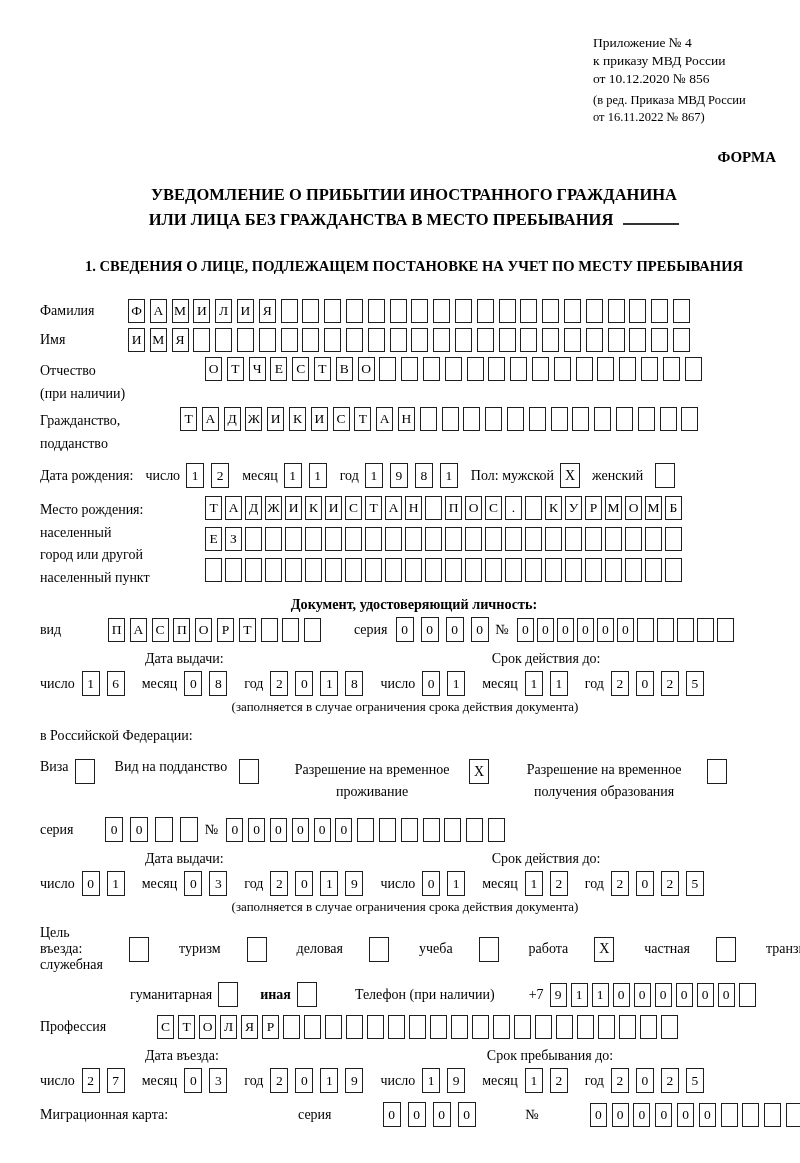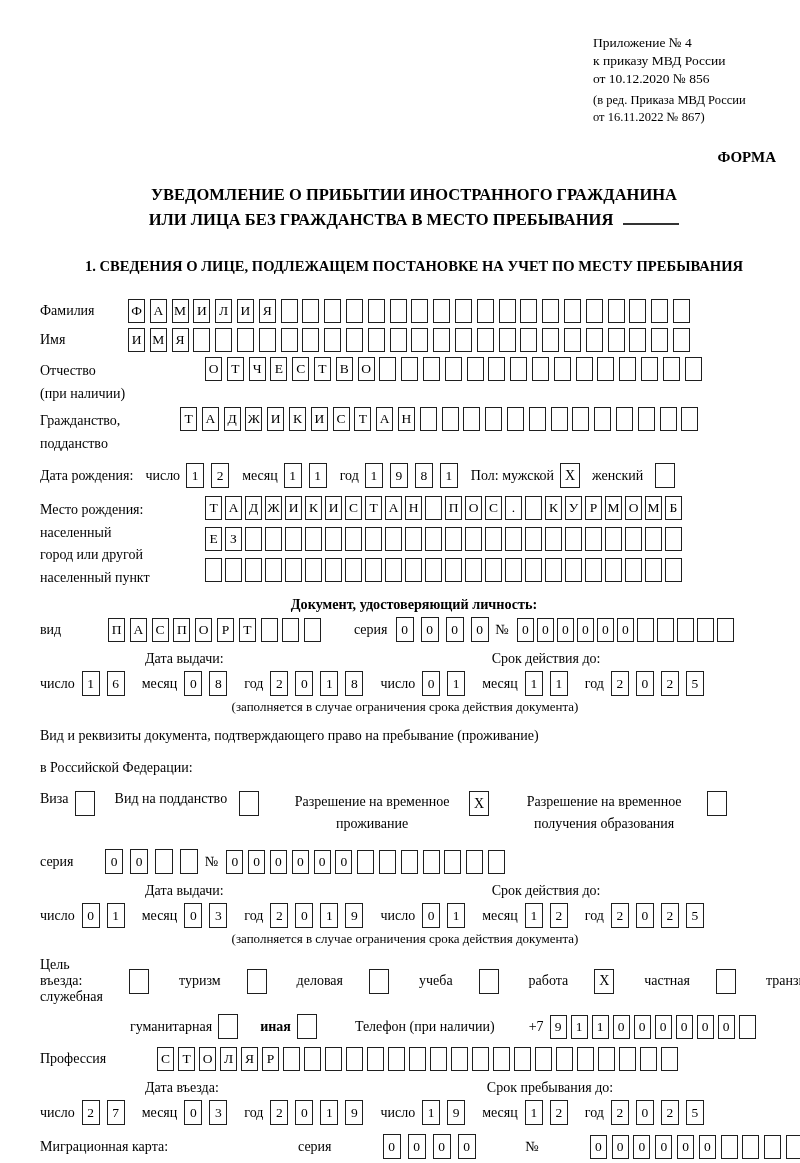--- a/index.html
+++ b/index.html
@@ -400,21 +400,20 @@
       <div class="cells dt">
           <span class="cell">2</span>
           <span class="cell">0</span>
           <span class="cell">2</span>
           <span class="cell">5</span>
         </div>
     </div>
   </div>
   <div class="note">(заполняется в случае ограничения срока действия документа)</div>
 
-  <div class="plain">Вид и реквизиты документа, подтверждающего право на пребывание (проживание)</div>
   <div class="plain">в Российской Федерации:</div>
 
   <div class="chkrow">
     <span>Виза</span>
     <div class="chk ml6"></div>
     <span class="ml20">Вид на подданство</span>
     <div class="chk ml10"></div>
     <div class="cblock cb1">
       <div>Разрешение на временное</div>
       <div>проживание</div>

